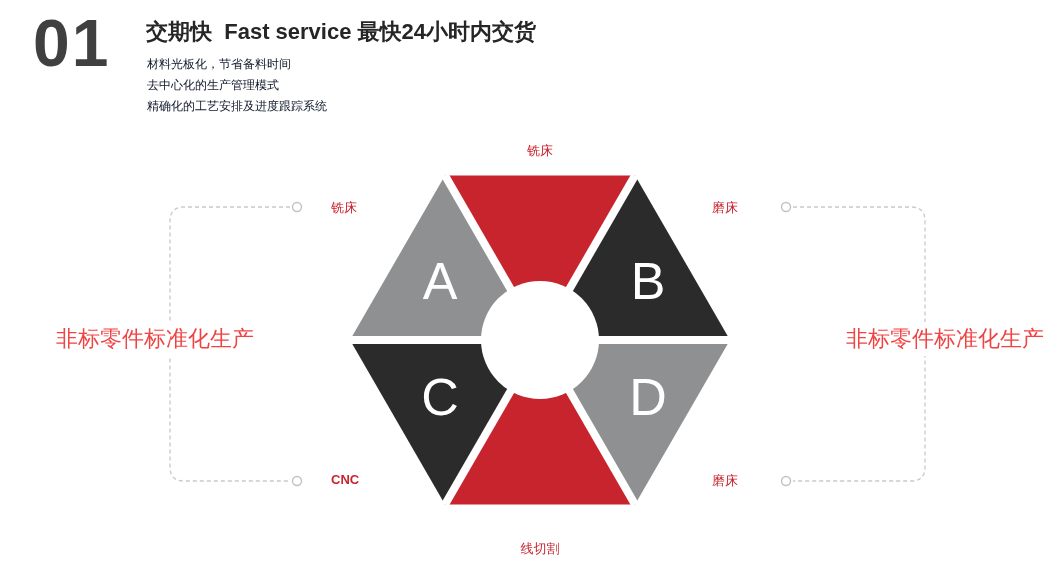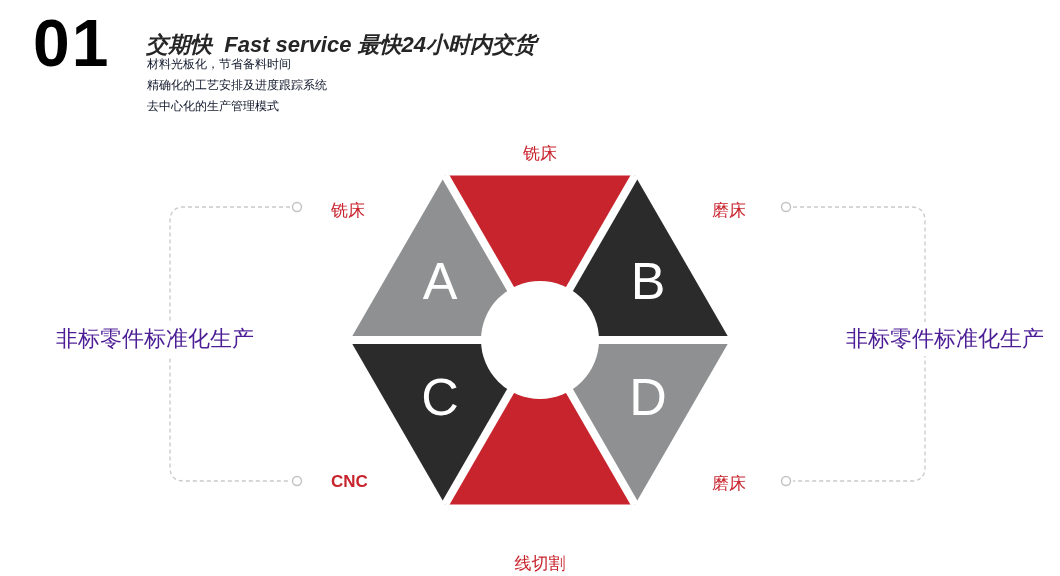--- a/index.html
+++ b/index.html
@@ -14,34 +14,33 @@
     height: 576px;
     background: #ffffff;
     overflow: hidden;
   }
   .index-number {
     position: absolute;
     left: 33px;
     top: 10px;
     font-size: 66px;
     font-weight: 700;
-    color: #000000;
+    color: #404040;
     letter-spacing: 2px;
     line-height: 1;
   }
   .slide-title {
     position: absolute;
     left: 146px;
-    top: 30px;
+    top: 17px;
     margin: 0;
     font-size: 22px;
     font-weight: 700;
     color: #262626;
     white-space: pre;
-    font-style: italic;
   }
   .bullets {
     position: absolute;
     left: 147px;
     top: 54px;
     font-size: 12px;
     color: #0f172a;
     line-height: 21px;
   }
   .diagram-svg {
@@ -64,46 +63,46 @@
     position: absolute;
     transform: translate(-50%, -50%);
     color: #ffffff;
     font-size: 52px;
     font-weight: 400;
     line-height: 1;
   }
   .machine-label {
     position: absolute;
     color: #c8242e;
-    font-size: 17px;
+    font-size: 13px;
     white-space: nowrap;
   }
   .machine-label.centered {
     transform: translateX(-50%);
   }
   .side-text {
     position: absolute;
     font-size: 22px;
-    color: #4c1d95;
+    color: #ef4444;
     background: #ffffff;
     padding: 2px 3px;
     white-space: nowrap;
   }
 </style>
 </head>
 <body>
 
 <div class="slide">
 
   <div class="index-number">01</div>
   <h1 class="slide-title">交期快  Fast service 最快24小时内交货</h1>
   <div class="bullets">
     <div>材料光板化，节省备料时间</div>
+    <div>去中心化的生产管理模式</div>
     <div>精确化的工艺安排及进度跟踪系统</div>
-    <div>去中心化的生产管理模式</div>
   </div>
 
   <svg class="diagram-svg" width="1060" height="576" viewBox="0 0 1060 576">
 
     <path class="dash" d="M 290 207 L 184 207 Q 170 207 170 221 L 170 467 Q 170 481 184 481 L 290 481"></path>
     <path class="dash" d="M 793 207 L 911 207 Q 925 207 925 221 L 925 467 Q 925 481 911 481 L 793 481"></path>
     <circle class="dot" cx="297" cy="207" r="4.5"></circle>
     <circle class="dot" cx="297" cy="481" r="4.5"></circle>
     <circle class="dot" cx="786" cy="207" r="4.5"></circle>
     <circle class="dot" cx="786" cy="481" r="4.5"></circle>
@@ -129,18 +128,18 @@
   <div class="wedge-letter" style="left:440px; top:281px;">A</div>
   <div class="wedge-letter" style="left:648px; top:281px;">B</div>
   <div class="wedge-letter" style="left:440px; top:397px;">C</div>
   <div class="wedge-letter" style="left:648px; top:397px;">D</div>
 
   <div class="machine-label centered" style="left:540px; top:142px;">铣床</div>
   <div class="machine-label" style="left:331px; top:199px;">铣床</div>
   <div class="machine-label" style="left:712px; top:199px;">磨床</div>
   <div class="machine-label" style="left:331px; top:472px;font-weight:bold;">CNC</div>
   <div class="machine-label" style="left:712px; top:472px;">磨床</div>
-  <div class="machine-label centered" style="left:540px; top:552px;">线切割</div>
+  <div class="machine-label centered" style="left:540px; top:540px;">线切割</div>
 
   <div class="side-text" style="left:53px; top:322px;">非标零件标准化生产</div>
   <div class="side-text" style="left:843px; top:322px;">非标零件标准化生产</div>
 
 </div>
 
 </body></html>

